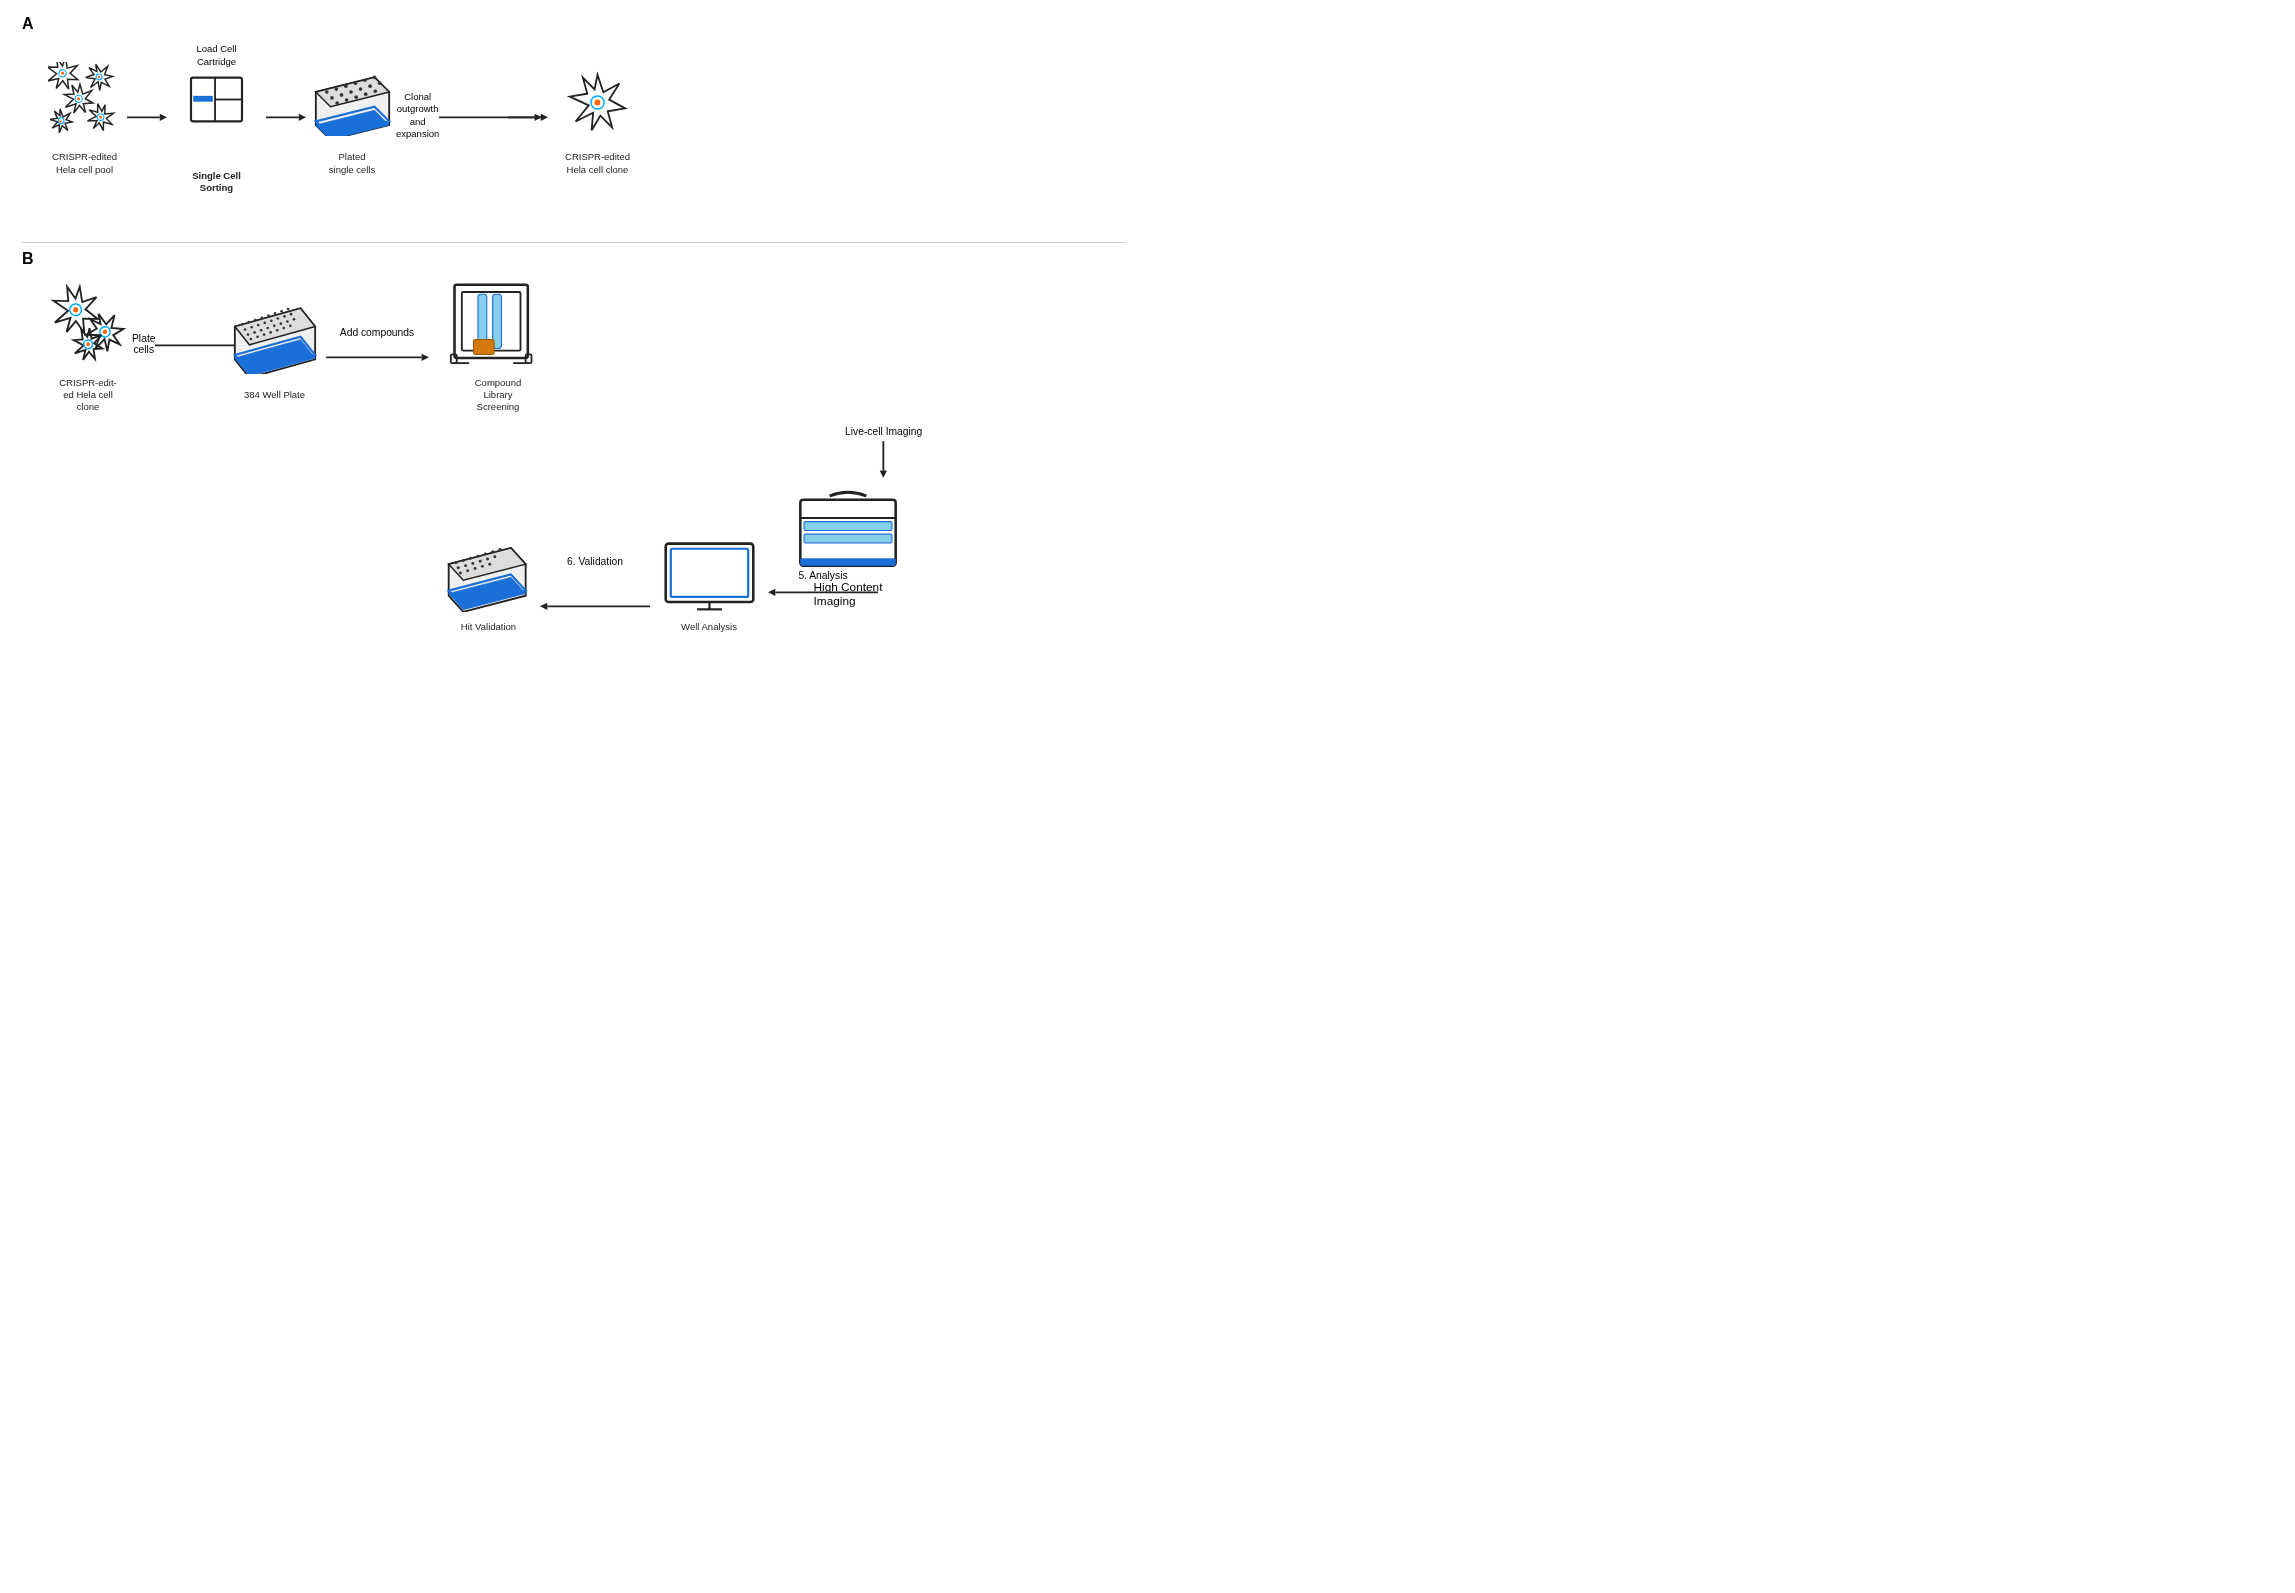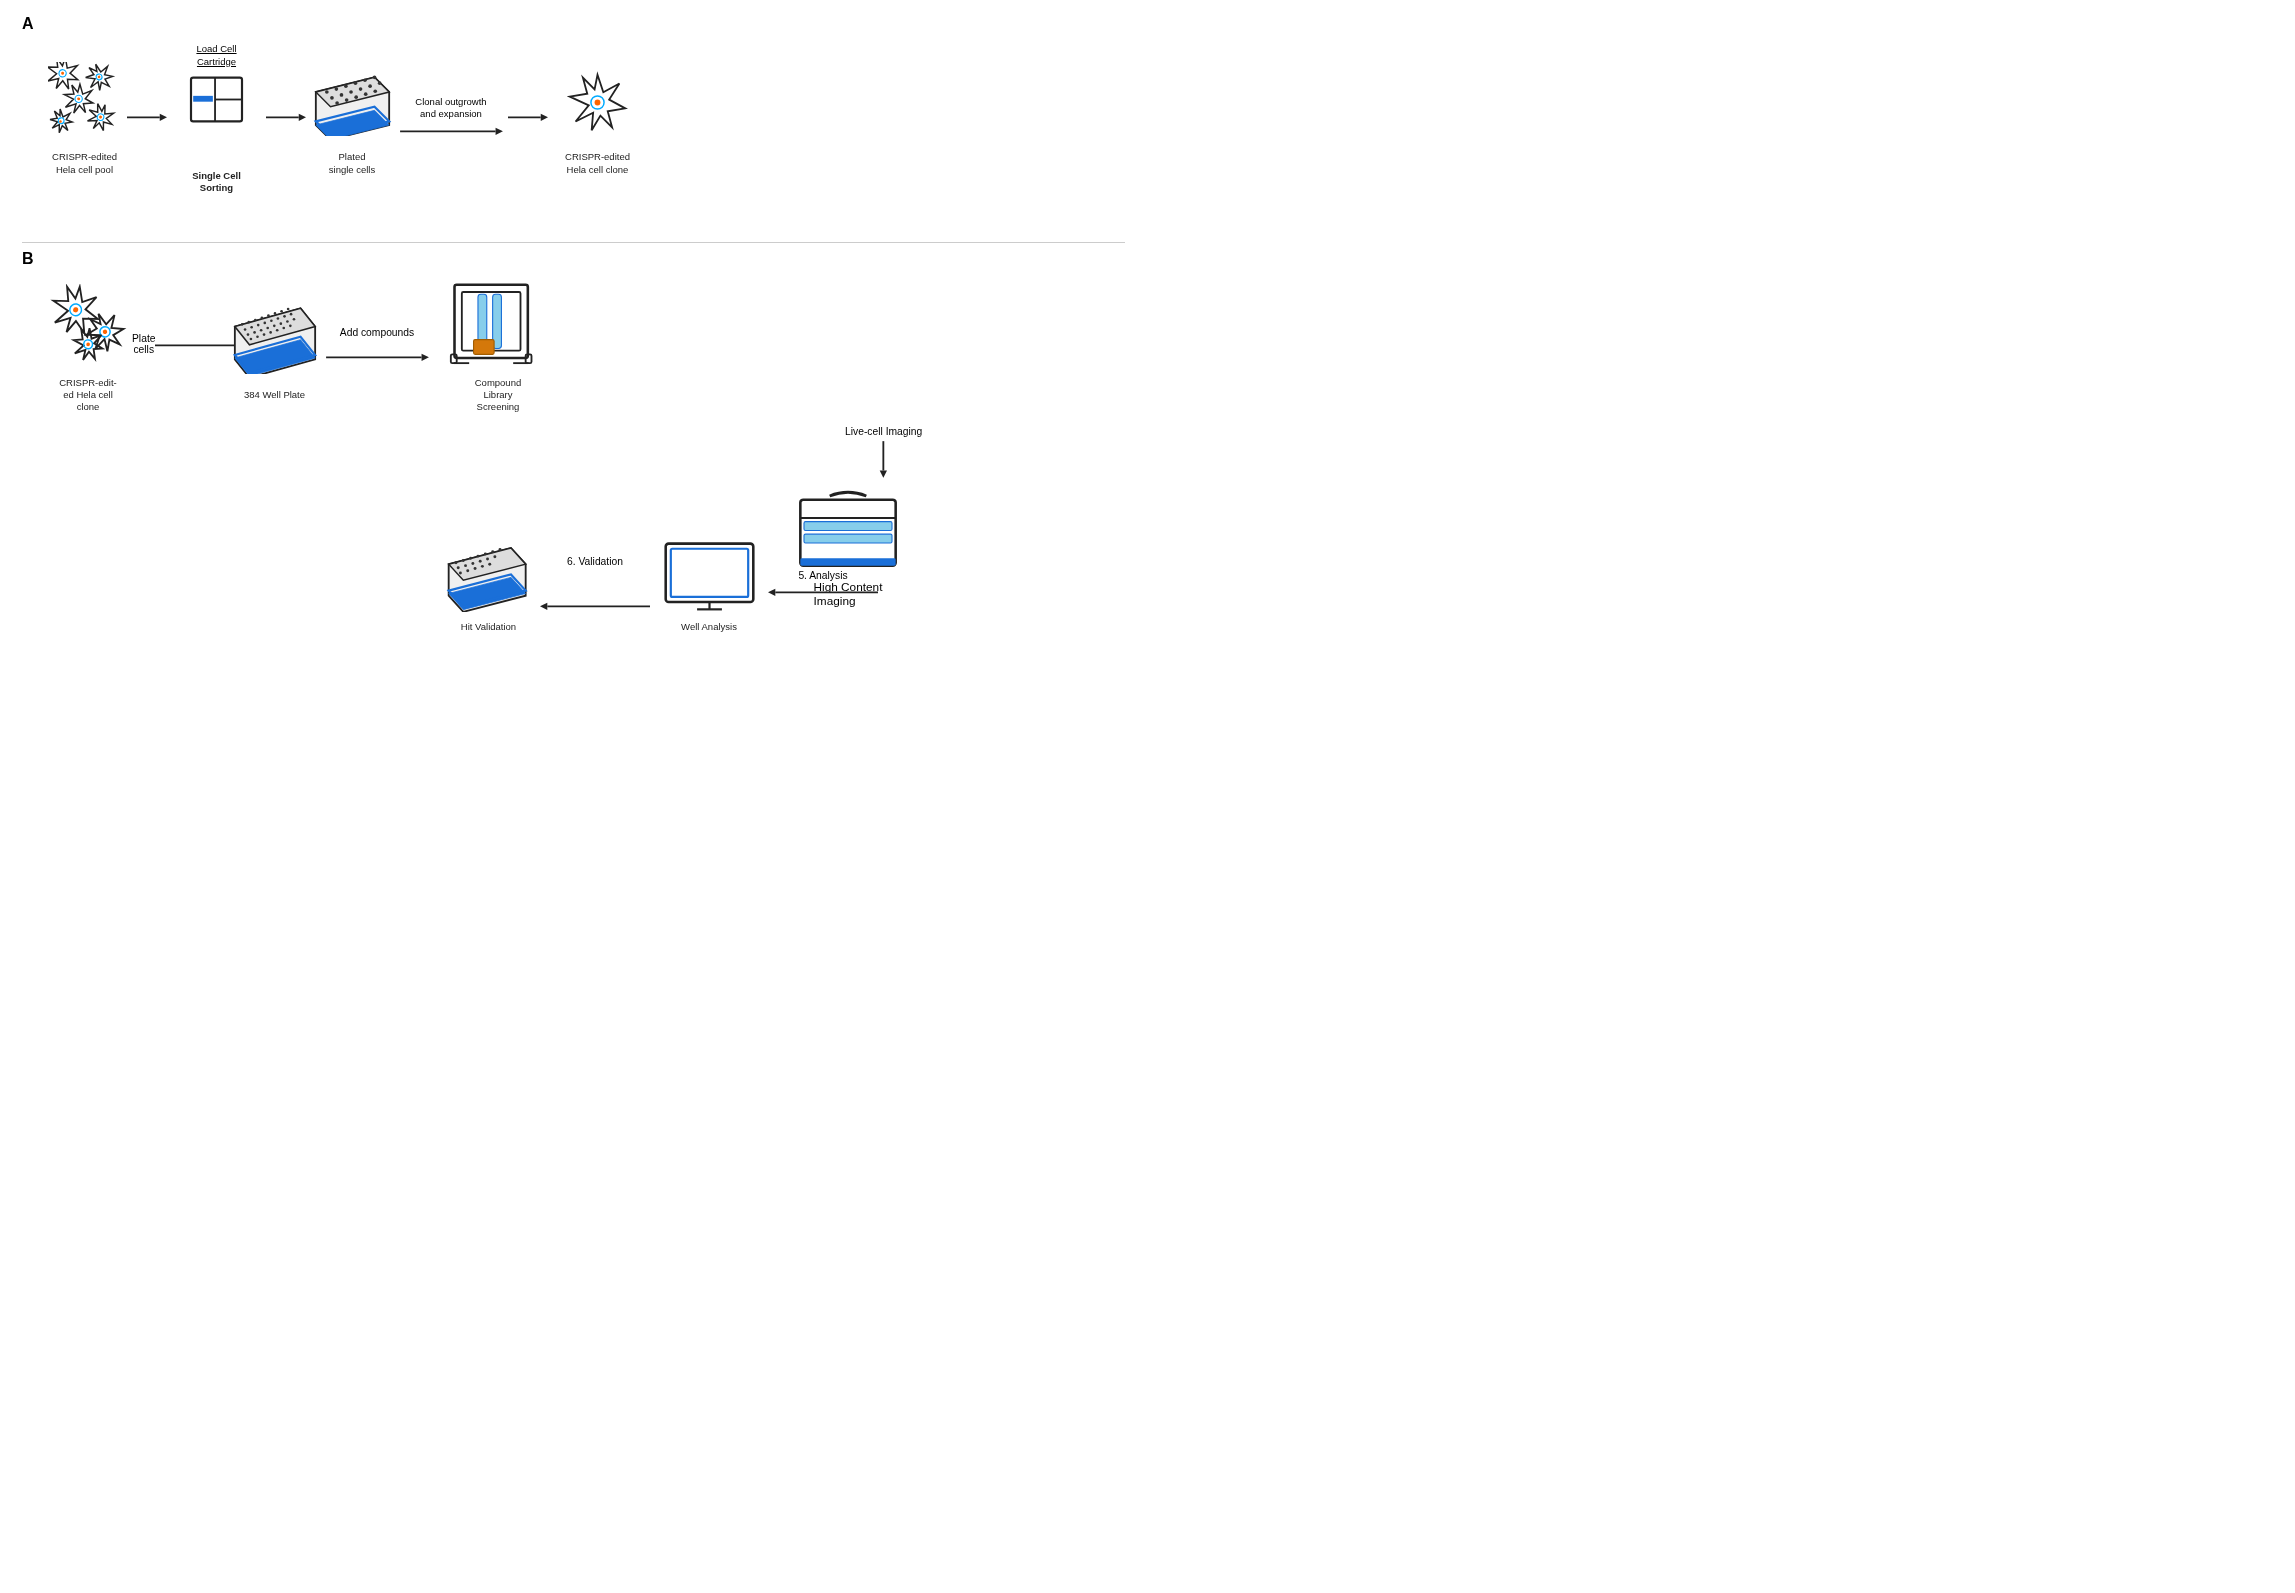--- a/index.html
+++ b/index.html
@@ -115,21 +115,21 @@
     </div>
 
     <div class="arrow" style="width:44px;">
       <svg width="40" height="14.7" viewBox="0 0 55 20">
           <line x1="0" y1="10" x2="45" y2="10" stroke="#222" stroke-width="2.5"></line>
           <polygon points="45,5 55,10 45,15" fill="#222"></polygon>
         </svg>
     </div>
 
     <div class="flow-item" style="width:95px;">
-      <div class="icon-wrap" style="height:88px; flex-direction:column; align-items:center; justify-content:flex-end; padding-bottom:3.7px;text-decoration:underline;">
+      <div class="icon-wrap" style="height:88px; flex-direction:column; align-items:center; justify-content:flex-end; padding-bottom:3.7px;">
 
         <div style="font-size:9.5px; text-align:center; line-height:1.3; margin-bottom:5.9px;">Load Cell<br>Cartridge</div>
 
         <svg width="59" height="51" viewBox="0 0 80 70">
 
           <rect x="5" y="5" width="70" height="60" rx="3" fill="none" stroke="#222" stroke-width="3"></rect>
 
           <line x1="38" y1="5" x2="38" y2="65" stroke="#222" stroke-width="2.5"></line>
 
           <line x1="38" y1="35" x2="75" y2="35" stroke="#222" stroke-width="2.5"></line>
@@ -178,21 +178,21 @@
               <circle cx="55" cy="27" r="2.5"></circle>
               <circle cx="68" cy="23" r="2.5"></circle>
               <circle cx="81" cy="19" r="2.5"></circle>
             </g>
           </g>
         </svg>
       </div>
       <div class="caption">Plated<br>single cells</div>
     </div>
 
-    <div style="display:flex;flex-direction:column;align-items:center;width:110px;justify-content:space-between;">
+    <div style="display:flex;align-items:center;width:110px;justify-content:space-between;">
       <div style="font-size:9.5px;text-align:center;margin-bottom:3.7px;line-height:1.3;">Clonal outgrowth<br>and expansion</div>
       <div class="arrow">
         <svg width="103" height="14.7" viewBox="0 0 140 20">
             <line x1="0" y1="10" x2="130" y2="10" stroke="#222" stroke-width="2.5"></line>
             <polygon points="130,5 140,10 130,15" fill="#222"></polygon>
           </svg>
       </div>
     </div>
 
 

